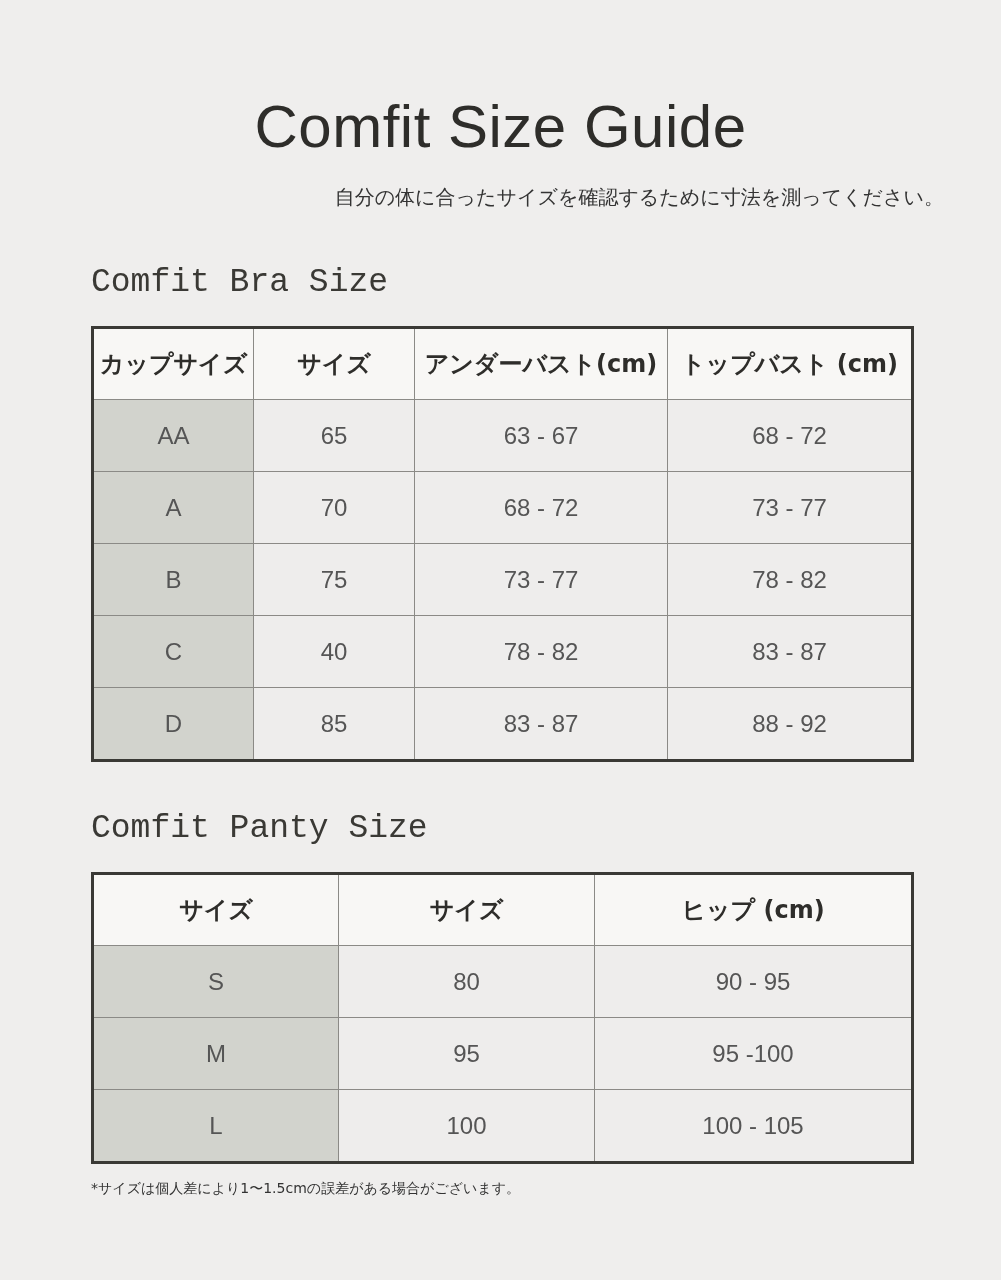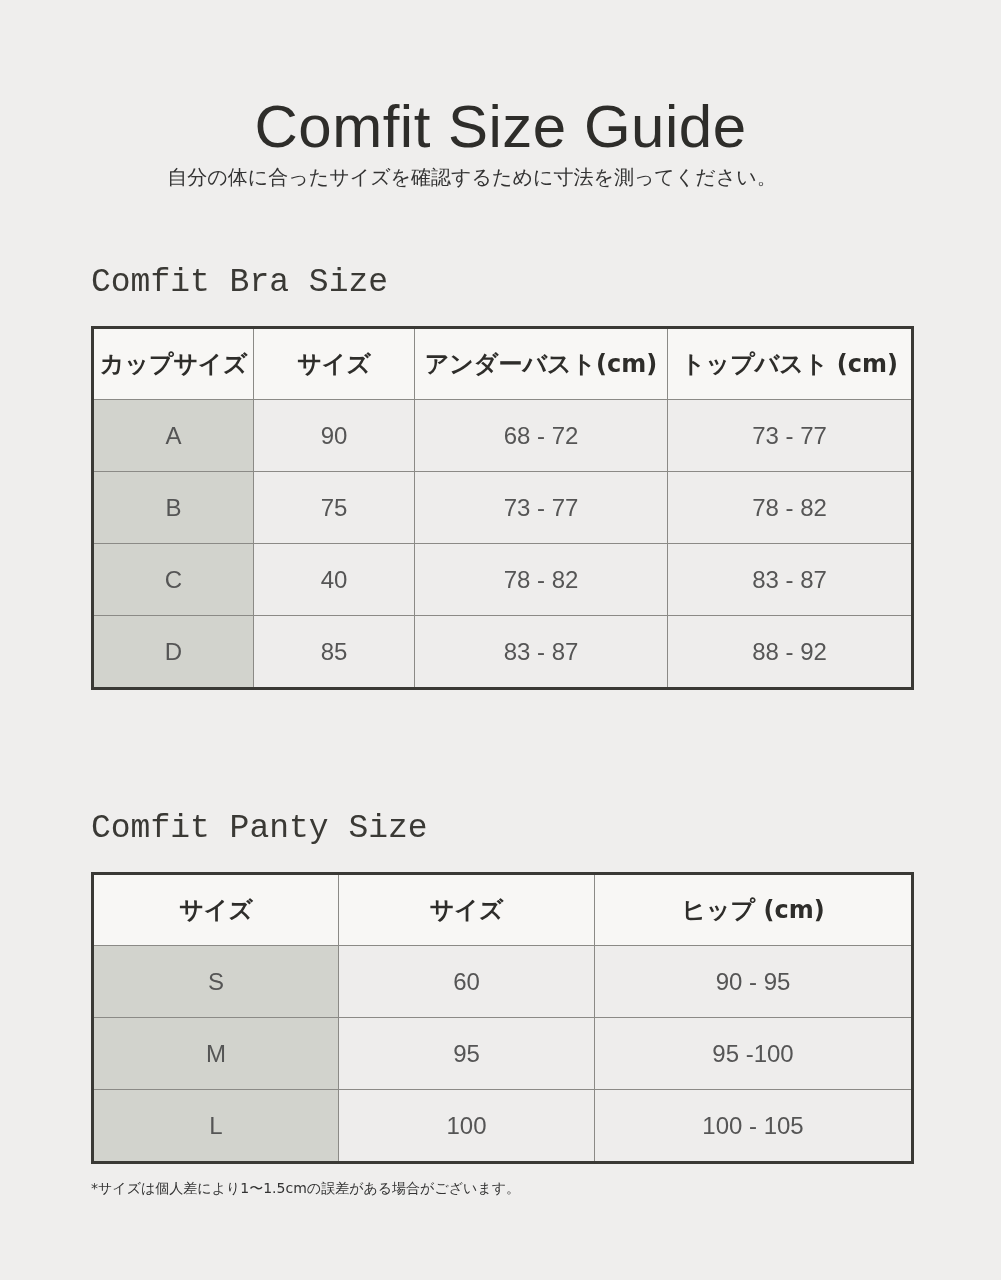--- a/index.html
+++ b/index.html
@@ -12,22 +12,22 @@
     overflow: hidden;
   }
   .title {
     position: absolute; top: 92px; left: 0; width: 1001px;
     text-align: center;
     font-family: "Liberation Sans", sans-serif;
     font-size: 60px; font-weight: 300; color: #2e2d2a;
     letter-spacing: 0.5px;
   }
   .subtitle {
-    position: absolute; top: 164px; left: 0; width: 944px;
-    text-align: center;
+    position: absolute; top: 184px; left: 0; width: 944px;
+    text-align: right;
     font-size: 20px; color: #333; font-weight: 500;
   }
   .section-title {
     position: absolute; left: 91px;
     font-family: Liberation Mono, monospace;
     font-size: 33px; color: #3a3935; font-weight: 300;
   }
   table.size-table {
     position: absolute; left: 91px;
     border-collapse: collapse;
@@ -78,22 +78,28 @@
   <thead>
     <tr>
       <th>カップサイズ</th>
       <th>サイズ</th>
       <th>アンダーバスト(cm)</th>
       <th>トップバスト (cm)</th>
     </tr>
   </thead>
   <tbody>
     <tr>
+      <td class="first-col">AA</td>
+      <td>65</td>
+      <td>63 - 67</td>
+      <td>68 - 72</td>
+    </tr>
+    <tr>
       <td class="first-col">A</td>
-      <td>90</td>
+      <td>70</td>
       <td>68 - 72</td>
       <td>73 - 77</td>
     </tr>
     <tr>
       <td class="first-col">B</td>
       <td>75</td>
       <td>73 - 77</td>
       <td>78 - 82</td>
     </tr>
     <tr>
@@ -122,21 +128,21 @@
   <thead>
     <tr>
       <th>サイズ</th>
       <th>サイズ</th>
       <th>ヒップ (cm)</th>
     </tr>
   </thead>
   <tbody>
     <tr>
       <td class="first-col">S</td>
-      <td>60</td>
+      <td>80</td>
       <td>90 - 95</td>
     </tr>
     <tr>
       <td class="first-col">M</td>
       <td>95</td>
       <td>95 -100</td>
     </tr>
     <tr>
       <td class="first-col">L</td>
       <td>100</td>

